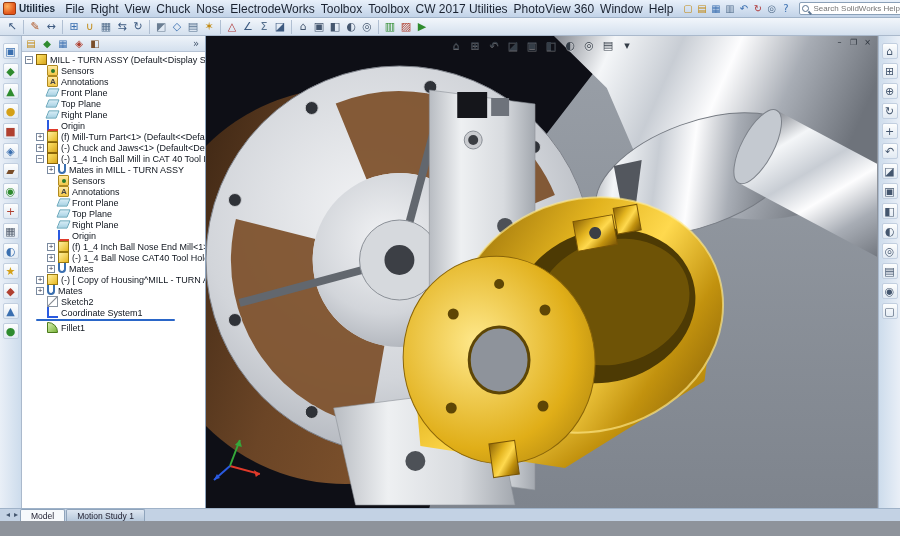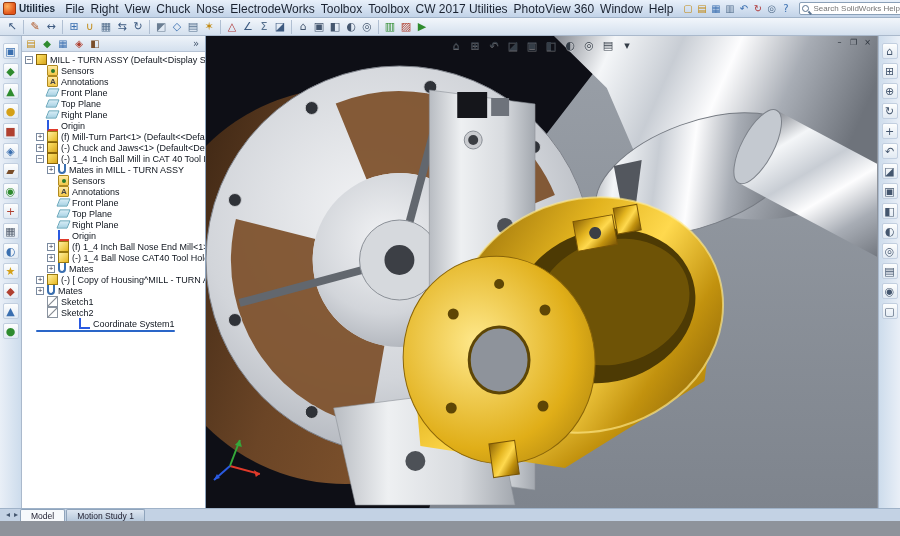--- a/index.html
+++ b/index.html
@@ -327,33 +327,33 @@
           <span class="tlabel">(-) [ Copy of Housing^MILL - TURN AS...</span>
         </div>
         <div class="trow" style="padding-left: 14px;">
           <span class="exp">+</span>
           <span class="tico ic-mates"></span>
           <span class="tlabel">Mates</span>
         </div>
         <div class="trow" style="padding-left: 14px;">
           <span class="exp hid"></span>
           <span class="tico ic-sketch"></span>
-          <span class="tlabel">Sketch1</span>
-        </div>
-        <div class="trow" style="padding-left: 14px;">
-          <span class="exp hid"></span>
-          <span class="tico ic-sketch"></span>
           <span class="tlabel">Sketch2</span>
         </div>
-        <div class="trow" style="padding-left: 14px; margin-left: 32px;">
+        <div class="trow" style="padding-left: 14px;">
           <span class="exp hid"></span>
           <span class="tico ic-coordsys"></span>
           <span class="tlabel">Coordinate System1</span>
         </div>
         <div class="rollback"></div>
+        <div class="trow" style="padding-left: 14px;">
+          <span class="exp hid"></span>
+          <span class="tico ic-fillet"></span>
+          <span class="tlabel">Fillet1</span>
+        </div>
       </div>
   </div>
 
   <div class="viewport">
     <svg viewBox="0 0 673 472" preserveAspectRatio="none">
       <defs>
         <linearGradient id="gBg" x1="0" y1="0" x2="0" y2="1">
           <stop offset="0" stop-color="#9aa0a8"></stop>
             <stop offset="1" stop-color="#7e848d"></stop>
         </linearGradient>

